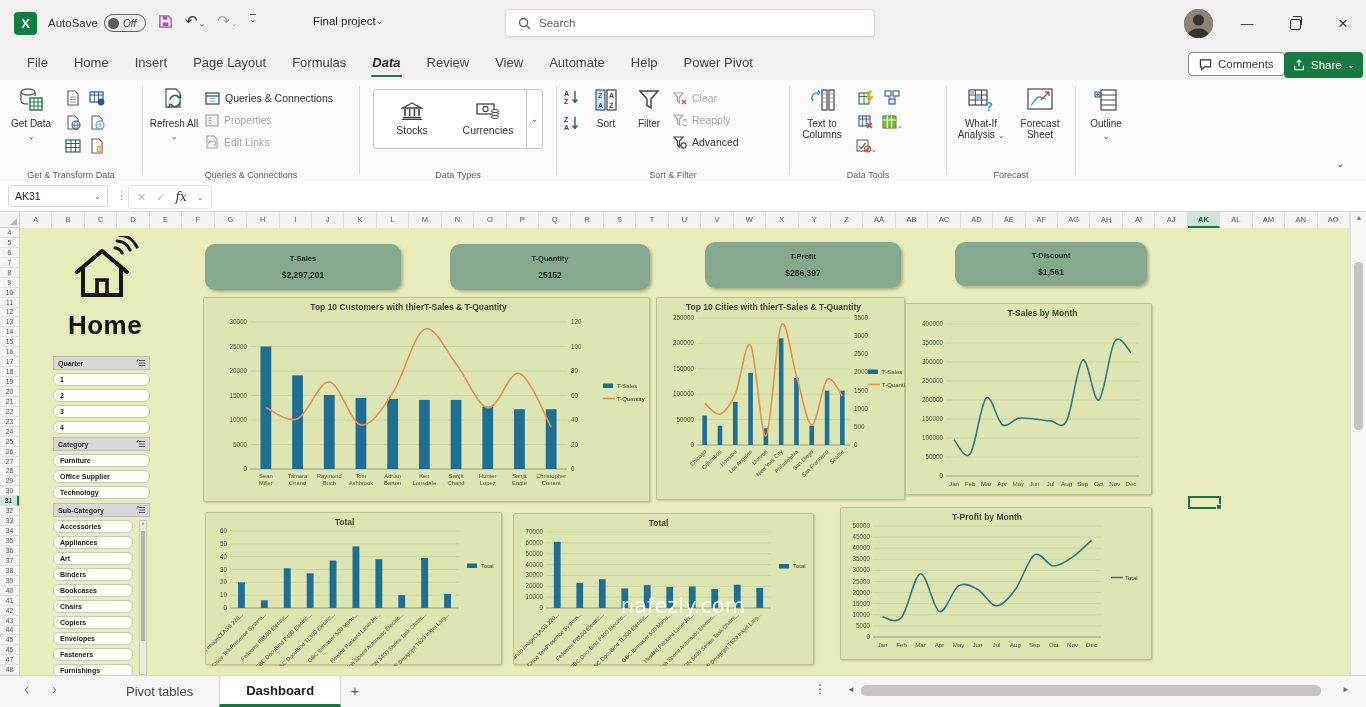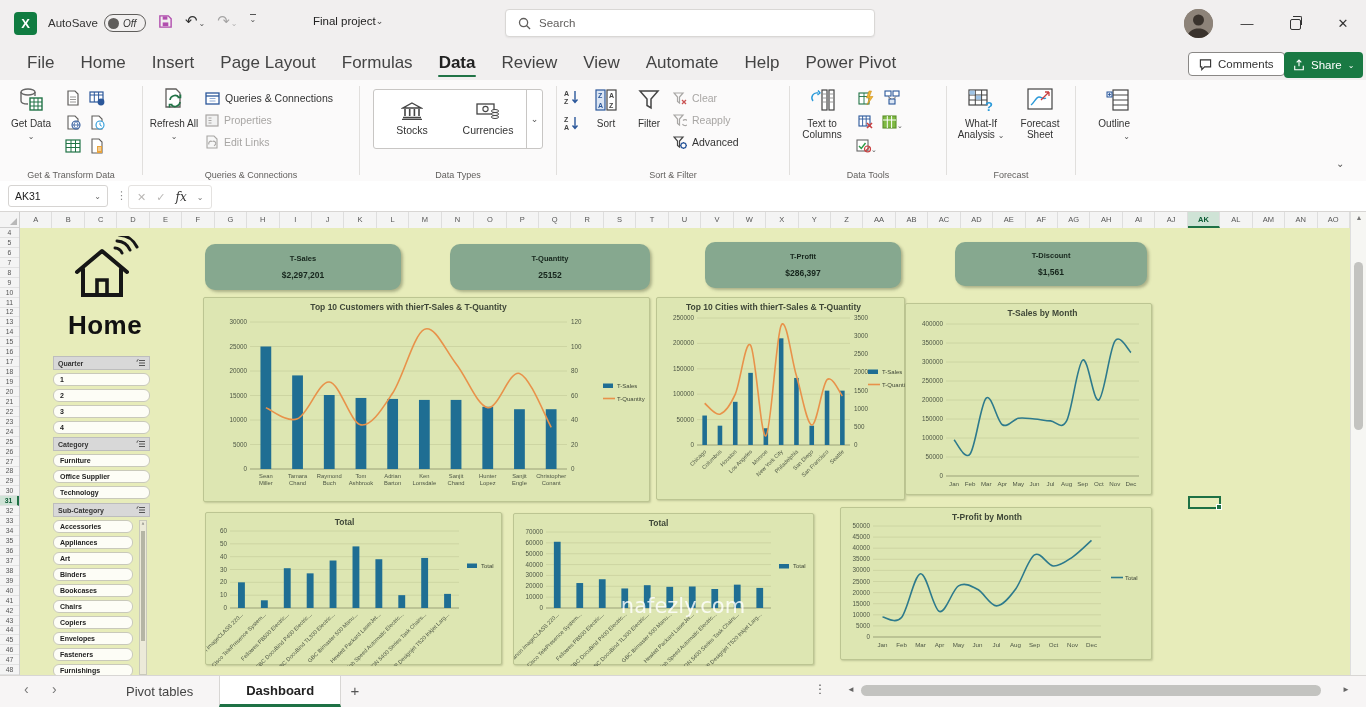--- a/index.html
+++ b/index.html
@@ -23,22 +23,22 @@
   .searchbox{position:absolute;left:505px;top:9px;width:370px;height:28px;background:#fff;border:1px solid #d9d7d5;
              border-radius:4px;box-sizing:border-box;display:flex;align-items:center;gap:8px;padding-left:12px;
              font-size:11.5px;color:#5f5d5b;box-shadow:0 1px 2px rgba(0,0,0,.06);}
   .avatar{position:absolute;left:1184px;top:9px;width:29px;height:29px;border-radius:50%;background:#8d8379;overflow:hidden;}
   .winbtn{position:absolute;top:14px;width:26px;height:20px;text-align:center;font-size:13px;color:#333;line-height:20px;}
   .restore-sq{display:inline-block;width:9px;height:9px;border:1.3px solid #333;border-radius:2px;position:relative;top:2px;}
   .restore-sq:before{content:"";position:absolute;left:2px;top:-4px;width:8px;height:8px;border-top:1.3px solid #333;border-right:1.3px solid #333;border-radius:0 2px 0 0;}
   
   .menubar{position:absolute;left:0;top:48px;width:1366px;height:32px;background:#f1efef;}
   .mtabs{position:absolute;left:14px;top:0;display:flex;height:32px;align-items:center;}
-  .mtab{padding:0 13px;font-size:17px;color:#444;height:32px;line-height:30px;position:relative;}
-  .mtab.active{font-weight:bold;color:#222;}
+  .mtab{padding:0 13px;font-size:13px;color:#444;height:32px;line-height:30px;position:relative;}
+  .mtab.active{font-weight:bold;color:#222;font-style:italic;}
   .mtab.active:after{content:"";position:absolute;left:12px;right:12px;bottom:3px;height:2.5px;background:#217346;border-radius:2px;}
   .comments-btn{position:absolute;left:1188px;top:4px;height:24px;border:1px solid #8a8886;border-radius:4px;background:#fff;
         display:flex;align-items:center;gap:6px;padding:0 10px;font-size:11.5px;color:#333;box-sizing:border-box;}
   .share-btn{position:absolute;left:1284px;top:4px;height:24px;border-radius:4px;background:#197943;color:#fff;
         display:flex;align-items:center;gap:6px;padding:13px 9px;font-size:11.5px;box-sizing:border-box;}
   .share-btn .chev{font-size:8px;}
   
   .ribbon{position:absolute;left:0;top:80px;width:1366px;height:101px;background:#fbfafa;border-bottom:1px solid #d8d6d4;display:flex;}
   .rgroup{position:relative;height:100%;box-sizing:border-box;padding:5px 6px 16px 6px;display:flex;gap:6px;}
   .vsep{width:1px;background:#e1dfdd;margin:6px 0;}
@@ -478,21 +478,21 @@
               <path d="M14 12l8-8M22 4h-4M22 4v4" fill="none" stroke="#c94040" stroke-width="1.3"></path>
             </svg>
           </span>
         <span class="lab">Forecast Sheet</span>
       </div>
       <div class="gcap">Forecast</div>
     </div>
     <div class="vsep"></div>
 
     <div class="rgroup" style="width:64px;">
-      <div class="rbig" style="width:48px;align-items:flex-end;">
+      <div class="rbig" style="width:48px;">
         <span class="ric">
             <svg width="24" height="24" viewBox="0 0 24 24">
               <rect x="7" y="2" width="15" height="20" fill="#fff" stroke="#444" stroke-width="1.2"></rect>
               <path d="M7 7h15M7 12h15M7 17h15" stroke="#444" stroke-width="1"></path>
               <rect x="1" y="4" width="5" height="5" fill="#dce6f4" stroke="#2b579a" stroke-width="1"></rect>
               <path d="M2.2 6.5h2.6M3.5 5.2v2.6" stroke="#2b579a" stroke-width="1"></path>
             </svg>
           </span>
         <span class="lab">Outline</span>
         <span class="chev">⌄</span>

